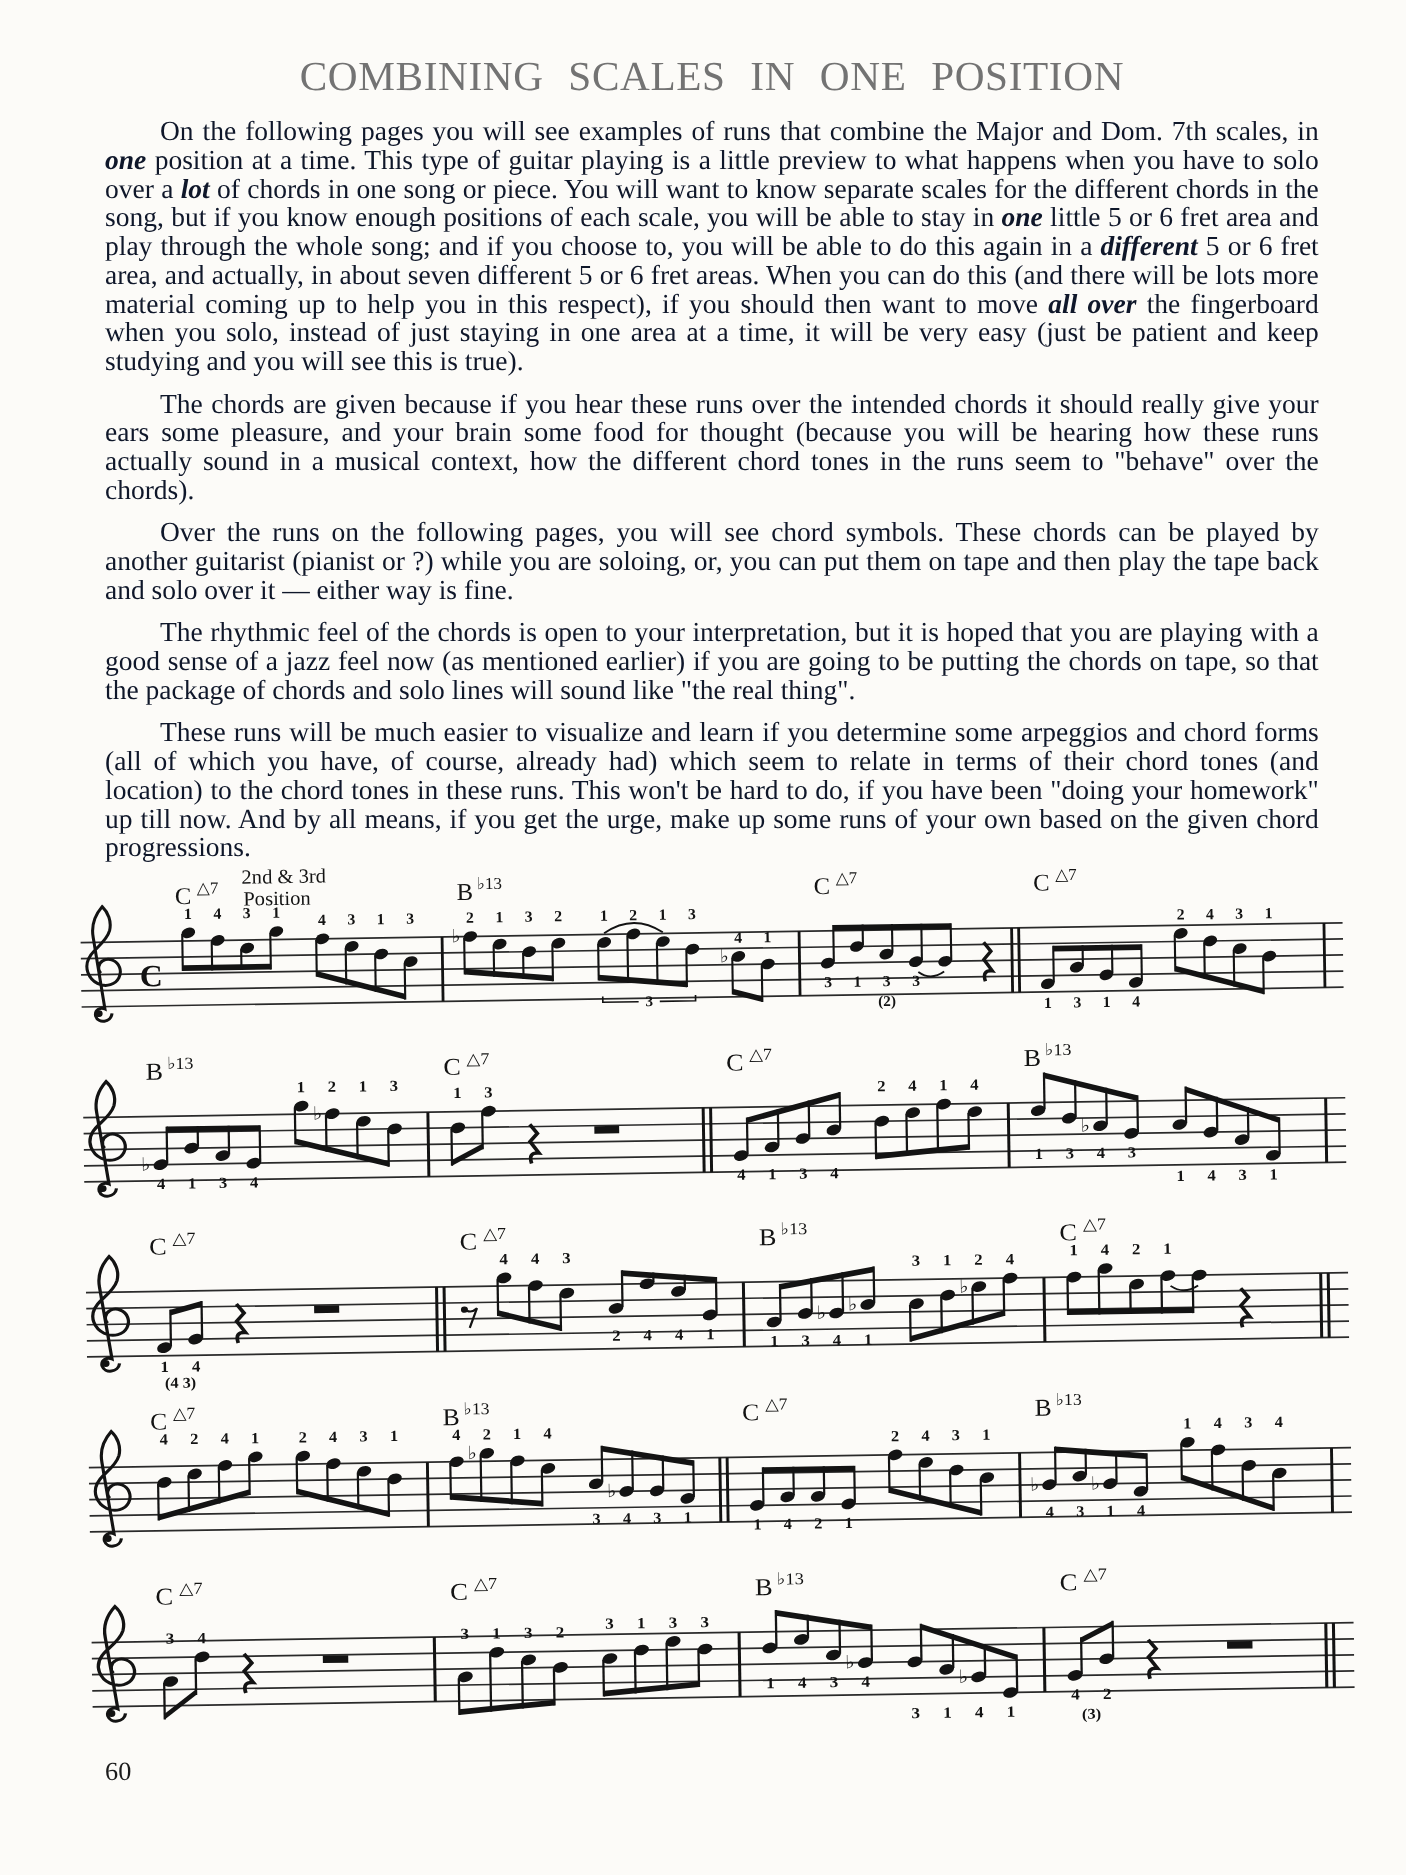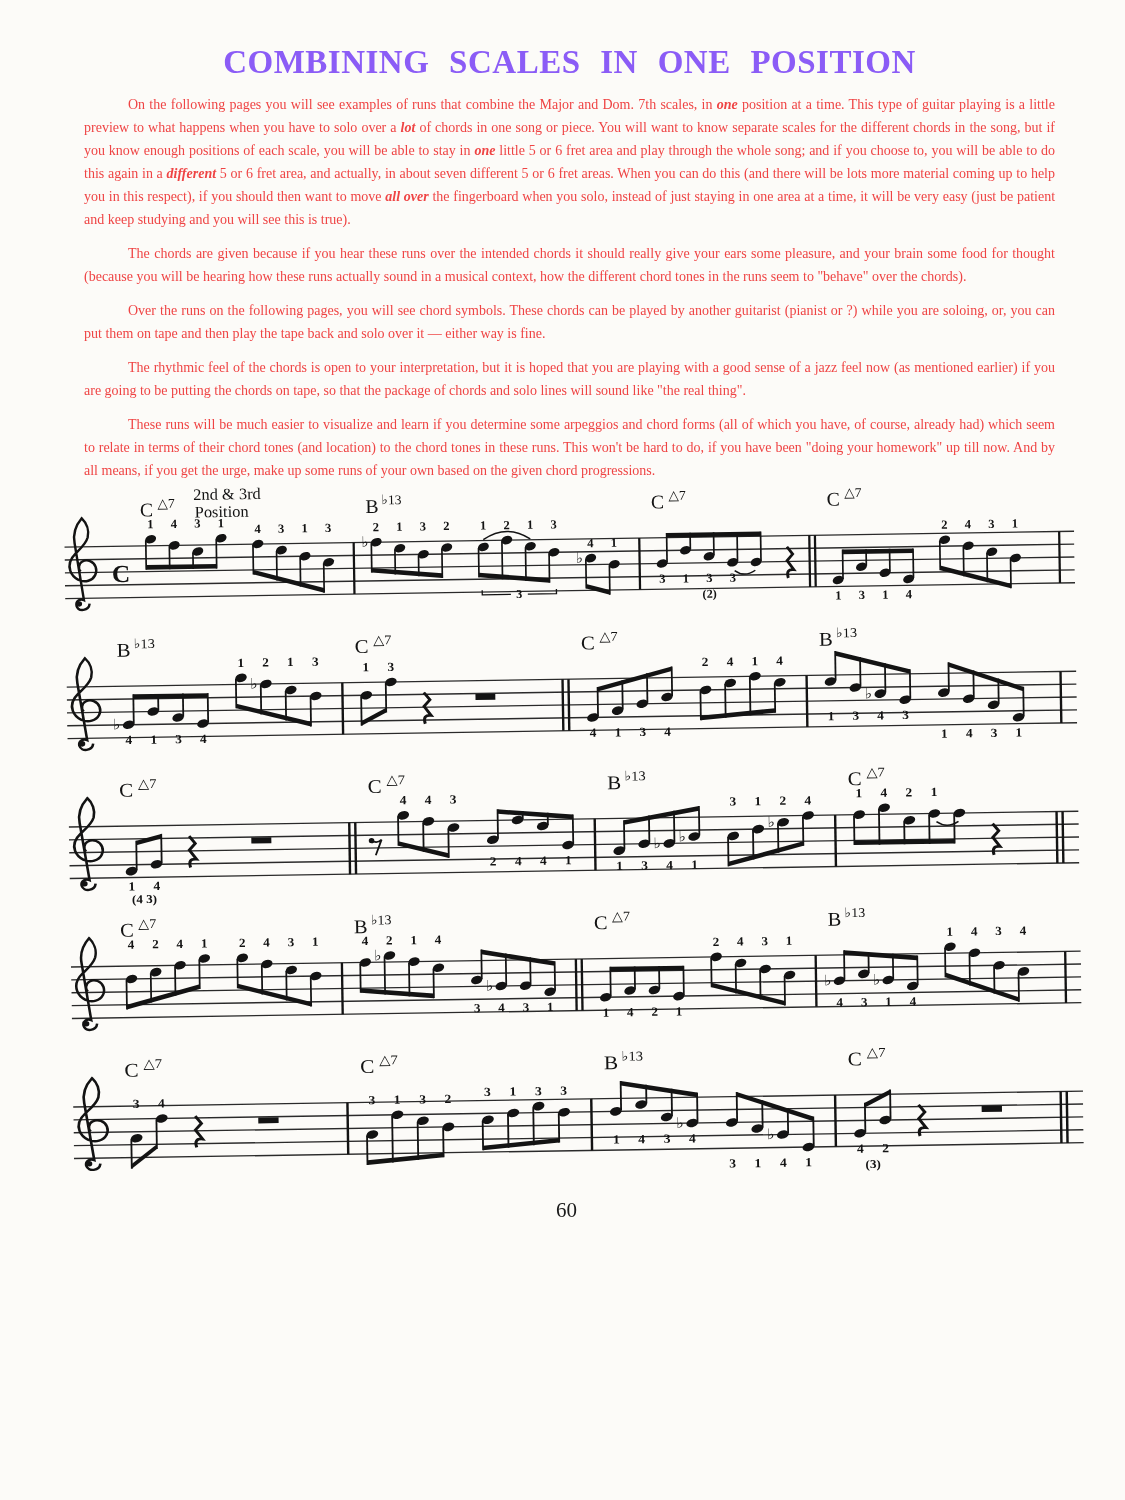--- a/index.html
+++ b/index.html
@@ -3,32 +3,32 @@
 <meta charset="utf-8">
 <style>
   html,body{margin:0;padding:0;}
   body{background:#e8e6e0;}
   .page{
     width:1125px;height:1500px;background:#fcfbf8;color:#161616;
     font-family:"Liberation Serif", serif;overflow:hidden;position:relative;
     box-sizing:border-box;padding:44px 70px 0 84px;
   }
   h1.title{
-    font-size:33px;font-weight:bold;text-align:center;margin:0 0 12px 0;
-    letter-spacing:.5px;word-spacing:11px;color:#8b5cf6;
+    font-size:33px;font-weight:normal;text-align:center;margin:0 0 12px 0;
+    letter-spacing:.5px;word-spacing:11px;color:#737373;
   }
   #paragraphs p{
-    font-size:14px;line-height:23px;margin:11px 0 0 0;text-indent:44px;
-    text-align:justify;color:#ef4444;
+    font-size:22px;line-height:23px;margin:11px 0 0 0;text-indent:44px;
+    text-align:justify;color:#0f172a;
   }
   #paragraphs p:first-child{margin-top:4px;}
   .em{font-weight:bold;font-style:italic;}
   .music{margin:8px 0 0 -14px;width:1016px;transform:rotate(-0.9deg);transform-origin:0 60%;}
   .music svg{display:block;width:1010px;height:138px;margin:0 0 2px 0;}
-  .pagenum{ text-align:center;font-size:21px;margin-top:10px;color:#1b1b1b;width:965px;}
+  .pagenum{ text-align:left;font-size:21px;margin-top:10px;color:#1b1b1b;width:965px;}
 </style>
 </head>
 <body>
 
 <div class="page">
   <h1 class="title">COMBINING SCALES IN ONE POSITION</h1>
   <div id="paragraphs">
       <p>On the following pages you will see examples of runs that combine the Major and Dom. 7th scales, in <span class="em">one</span> position at a time.  This type of guitar playing is a little preview to what happens when you have to solo over a <span class="em">lot</span> of chords in one song or piece.  You will want to know separate scales for the different chords in the song, but if you know enough positions of each scale, you will be able to stay in <span class="em">one</span> little 5 or 6 fret area and play through the whole song; and if you choose to, you will be able to do this again in a <span class="em">different</span> 5 or 6 fret area, and actually, in about seven different 5 or 6 fret areas.  When you can do this (and there will be lots more material coming up to help you in this respect), if you should then want to move <span class="em">all over</span> the fingerboard when you solo, instead of just staying in one area at a time, it will be very easy (just be patient and keep studying and you will see this is true).</p>
       <p>The chords are given because if you hear these runs over the intended chords it should really give your ears some pleasure, and your brain some food for thought (because you will be hearing how these runs actually sound in a musical context, how the different chord tones in the runs seem to "behave" over the chords).</p>
       <p>Over the runs on the following pages, you will see chord symbols.  These chords can be played by another guitarist (pianist or ?) while you are soloing, or, you can put them on tape and then play the tape back and solo over it — either way is fine.</p>

